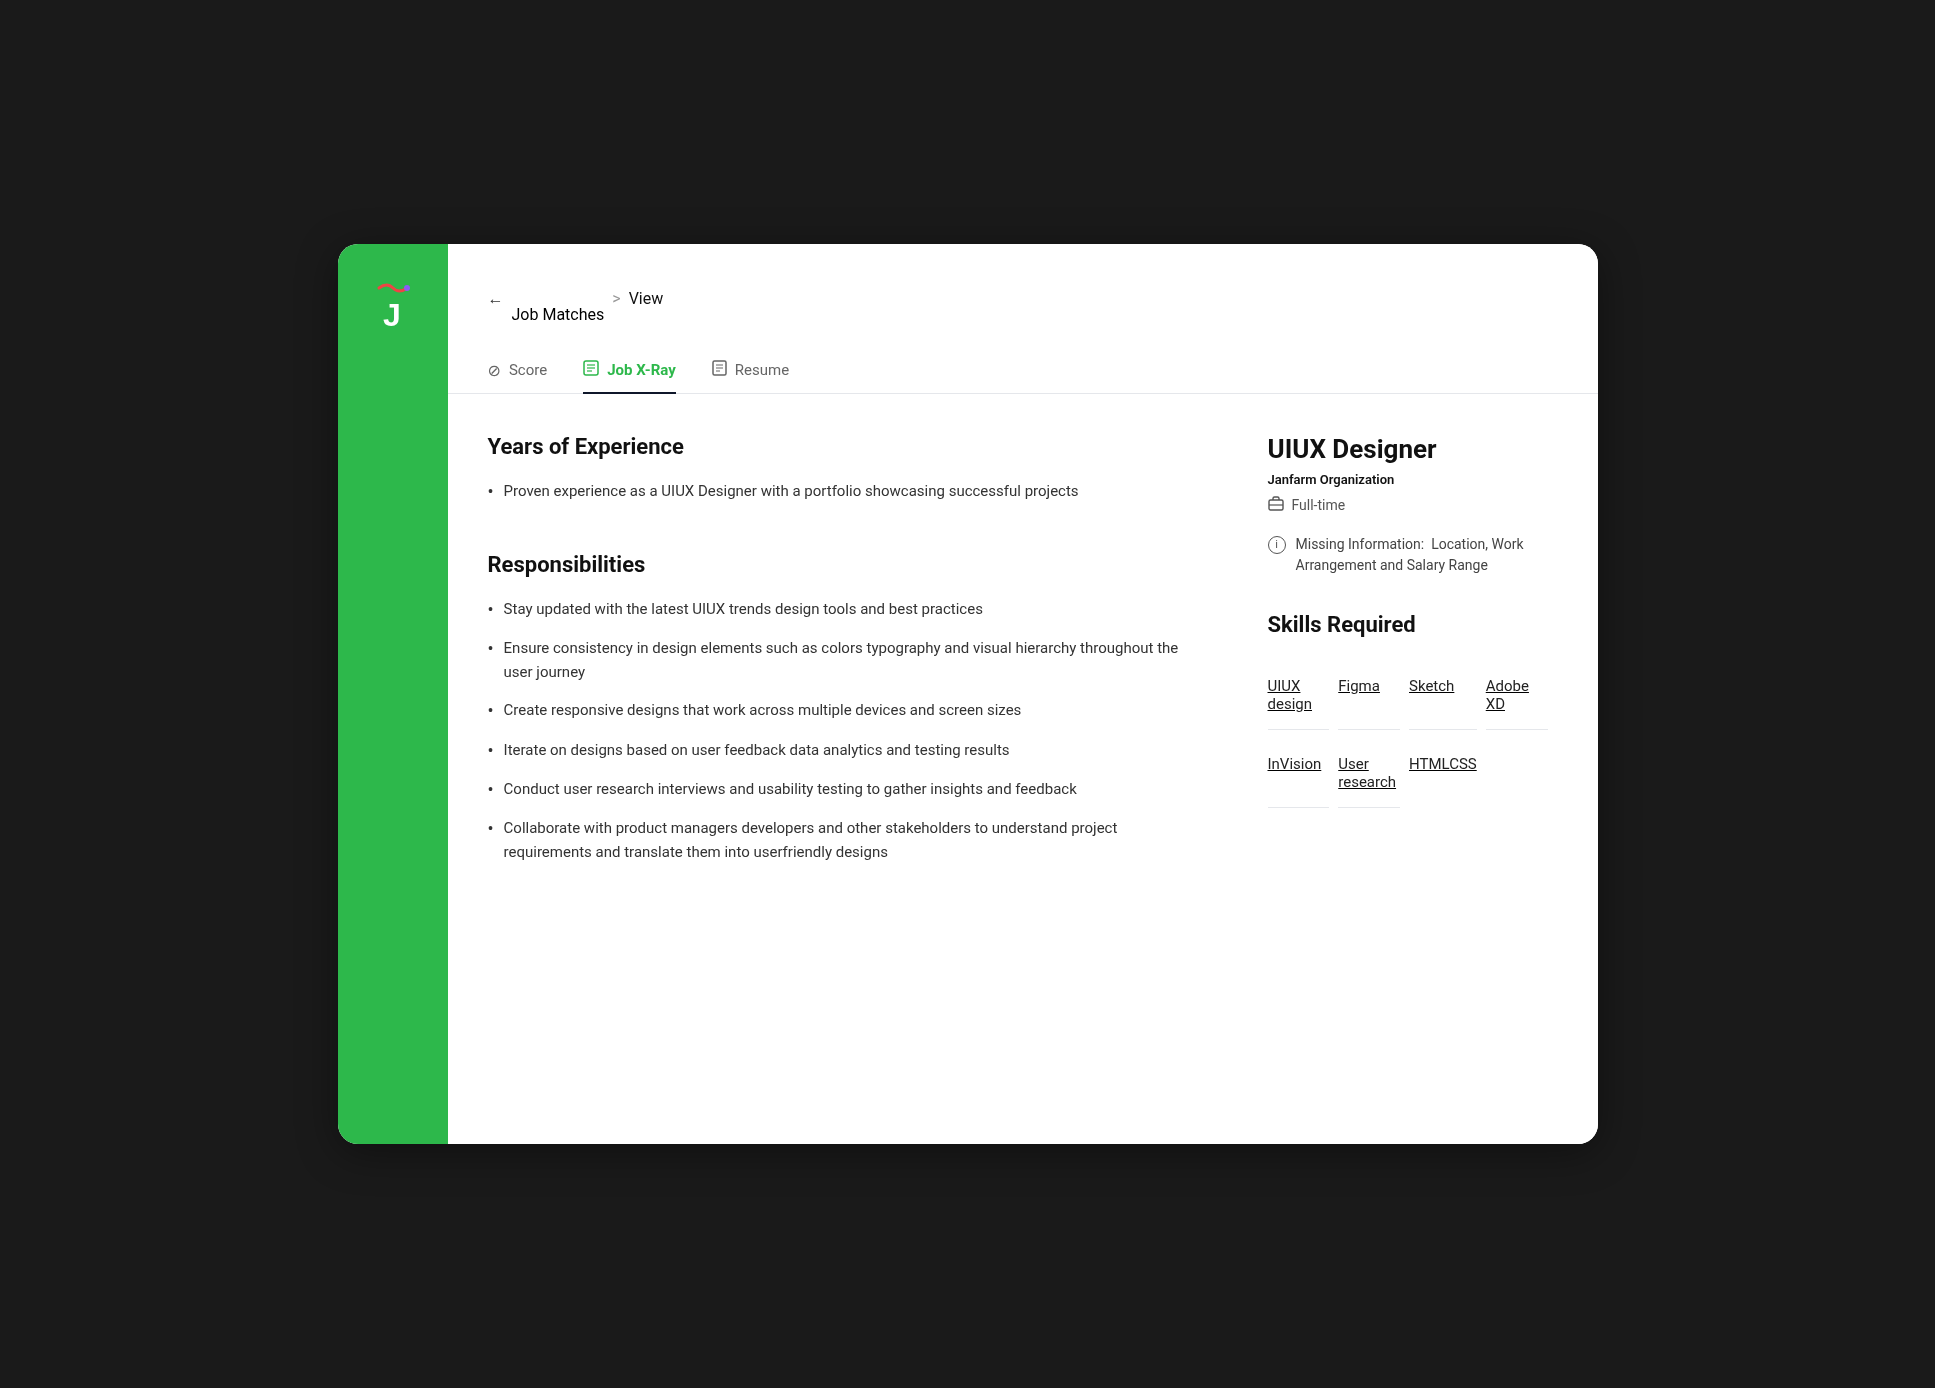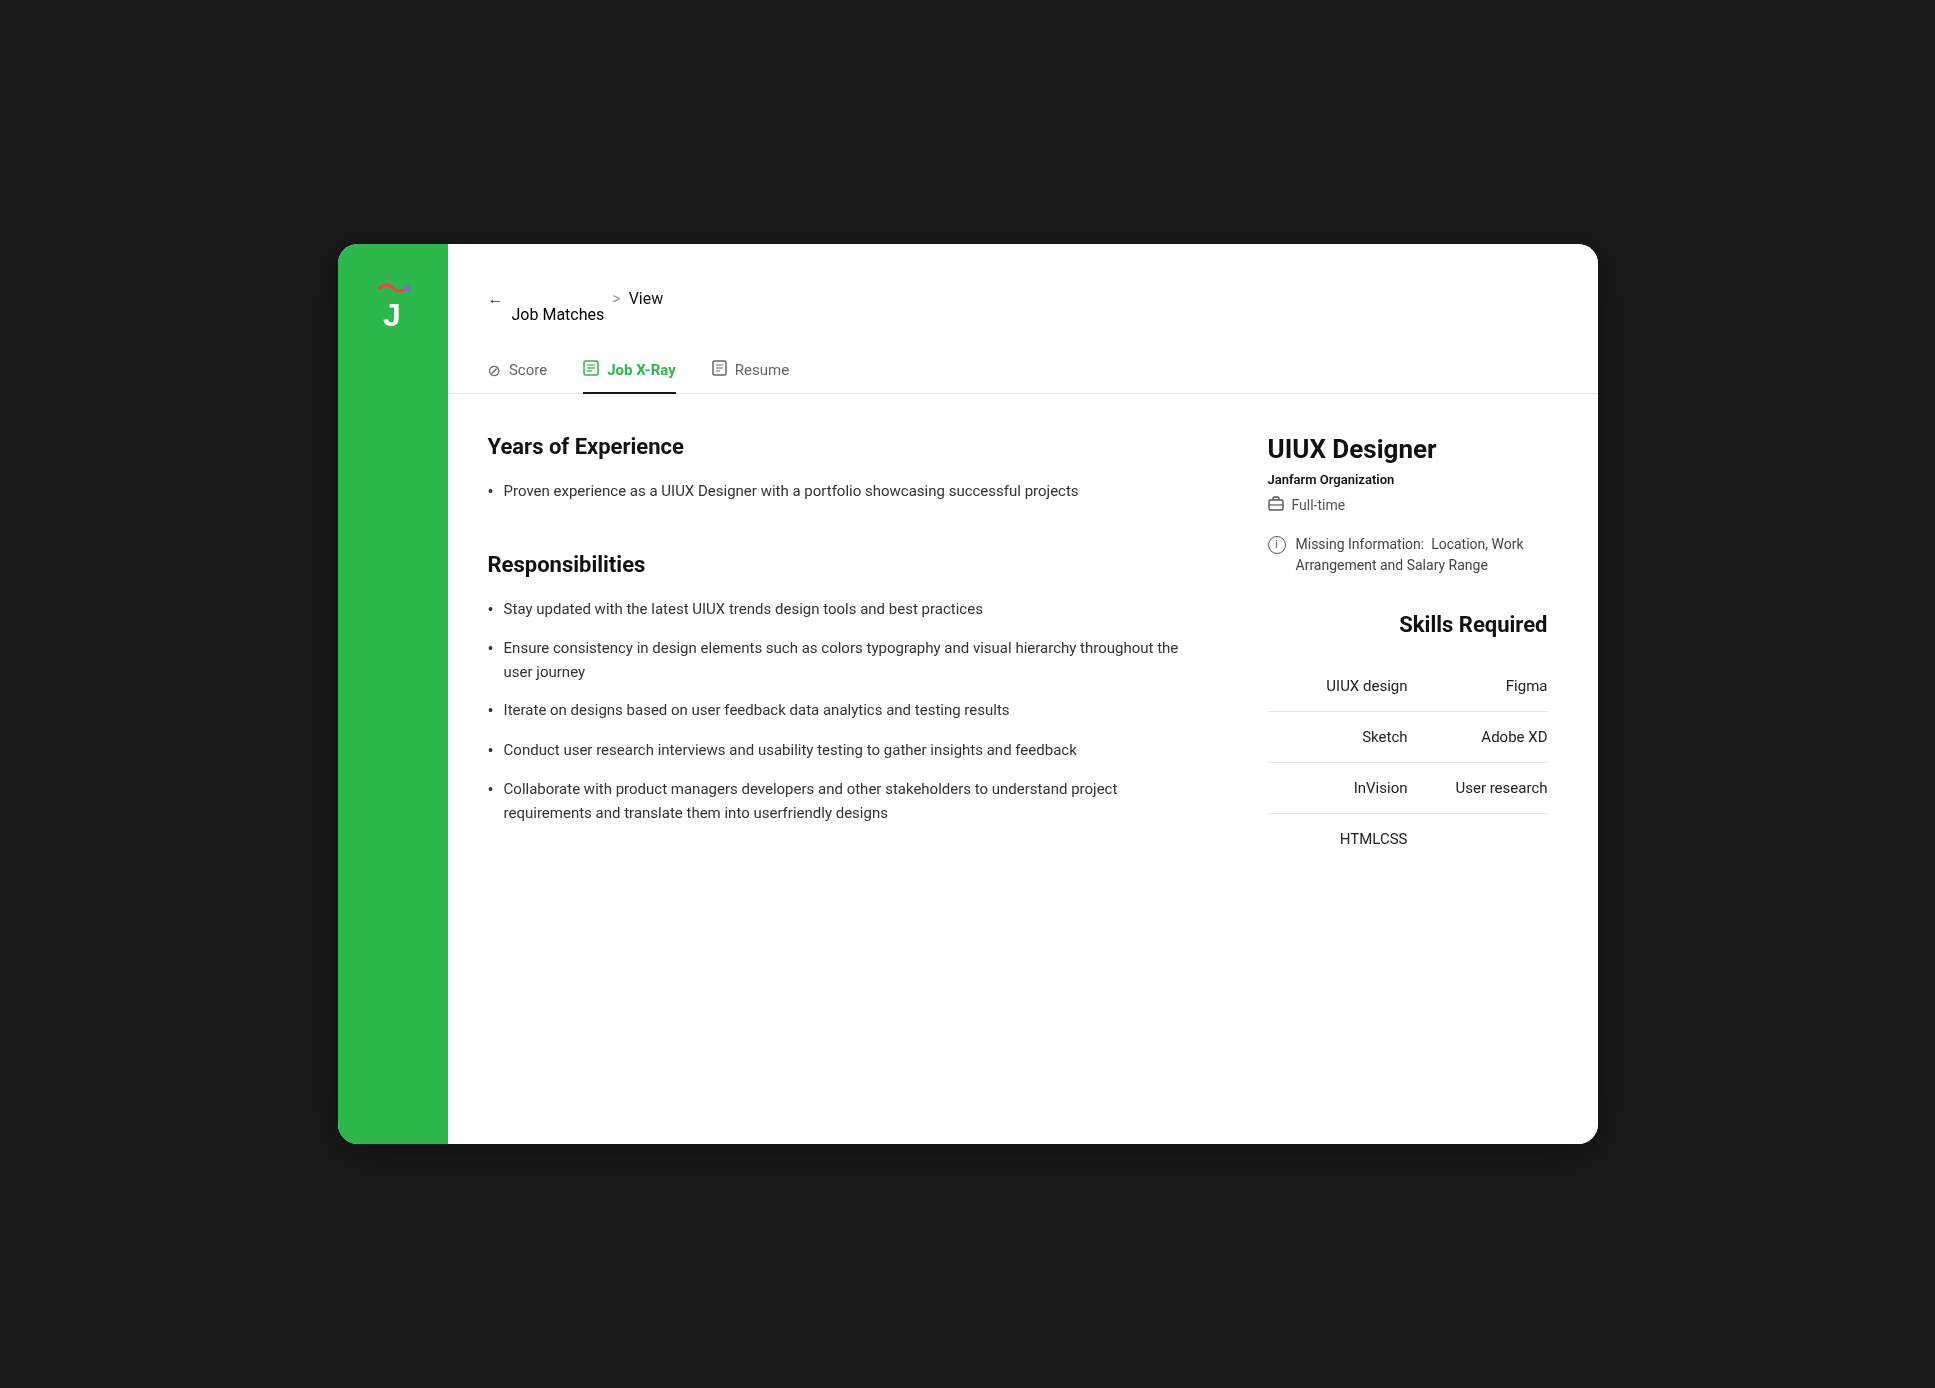--- a/index.html
+++ b/index.html
@@ -165,32 +165,32 @@
       gap: 10px;
       font-size: 14px;
       color: #444;
       line-height: 1.5;
       margin-bottom: 36px;
     }
     .missing-info-label {
       font-weight: 400;
     }
     .skills-section {
-      text-align: right;
     }
     .skills-title {
       font-size: 22px;
       font-weight: 700;
       color: #111;
       margin-bottom: 24px;
     }
     .skills-grid {
       display: grid;
-      grid-template-columns: 1fr 1fr;
-      gap: 0;
+      grid-template-columns: 1fr 1fr 1fr 1fr;
+      gap: 9px;
+      text-decoration: underline;
     }
     .skill-item {
       font-size: 15px;
       color: #222;
       padding: 16px 0;
       border-bottom: 1px solid #e5e7eb;
     }
     .skill-item:nth-last-child(-n+2) {
       border-bottom: none;
     }
@@ -273,20 +273,21 @@
           <ul class="bullet-list">
             <li>Proven experience as a UIUX Designer with a portfolio showcasing successful projects</li>
           </ul>
         </div>
 
         <div class="section">
           <div class="section-title">Responsibilities</div>
           <ul class="bullet-list">
             <li>Stay updated with the latest UIUX trends design tools and best practices</li>
             <li>Ensure consistency in design elements such as colors typography and visual hierarchy throughout the user journey</li>
+            <li>Create responsive designs that work across multiple devices and screen sizes</li>
             <li>Iterate on designs based on user feedback data analytics and testing results</li>
             <li>Conduct user research interviews and usability testing to gather insights and feedback</li>
             <li>Collaborate with product managers developers and other stakeholders to understand project requirements and translate them into userfriendly designs</li>
           </ul>
         </div>
       </div>
 
       <div class="right-panel">
         <div class="job-title">UIUX Designer</div>
         <div class="company-name">Janfarm Organization</div>

